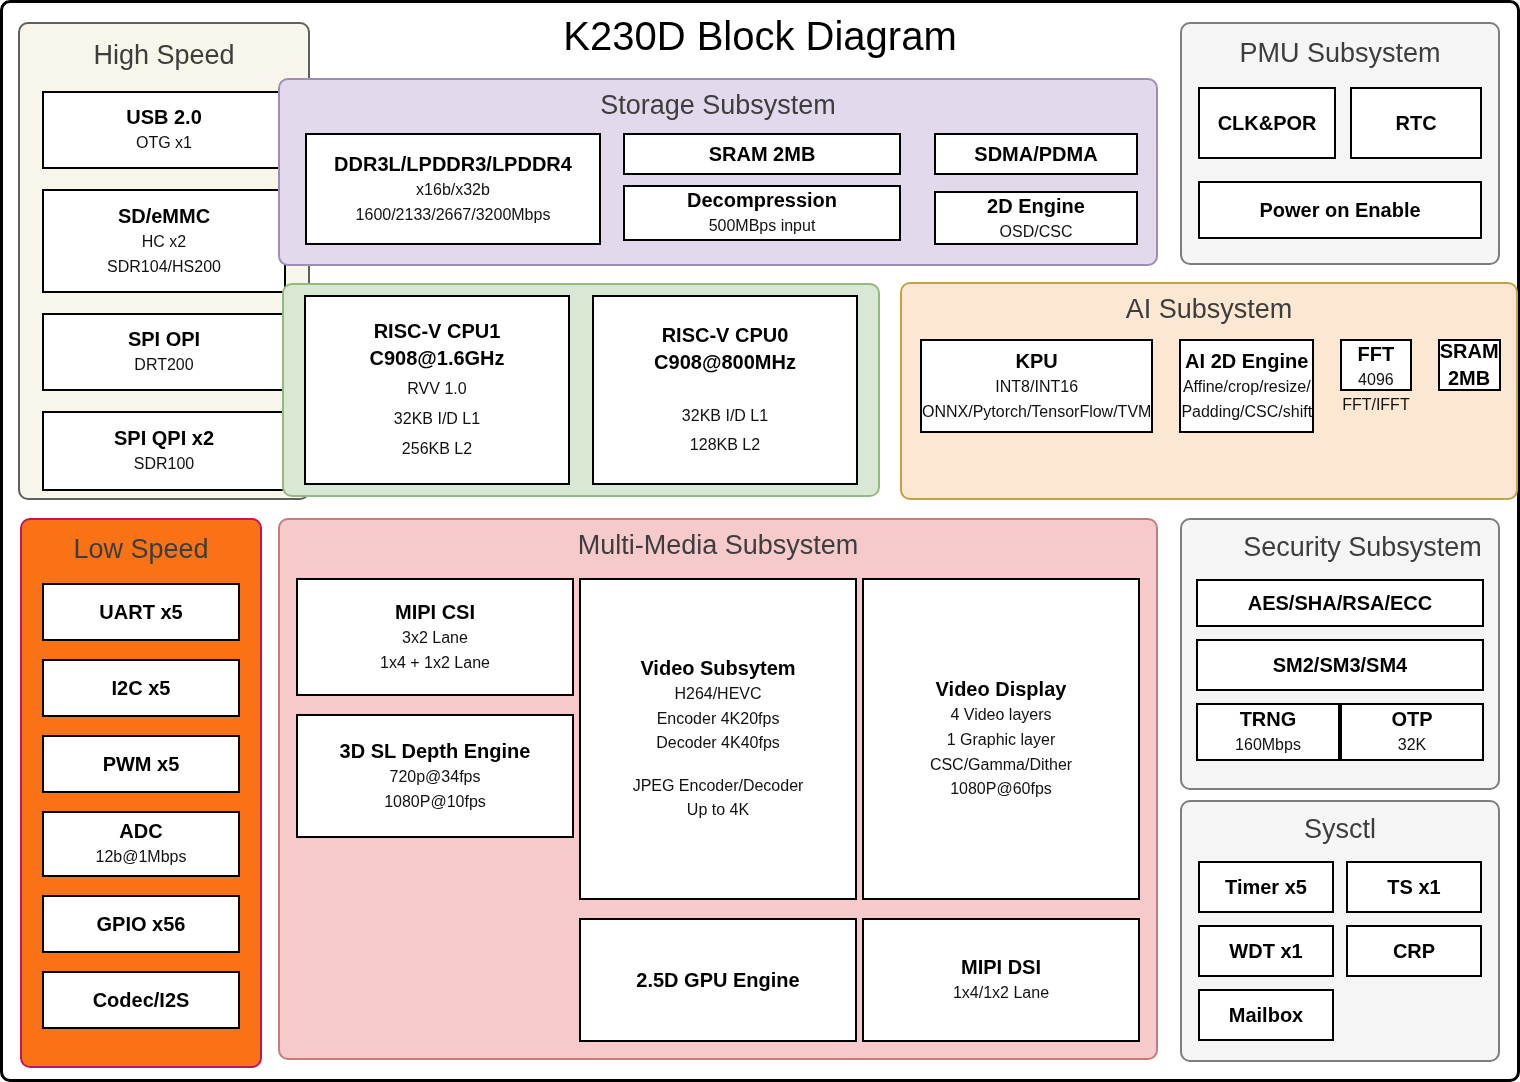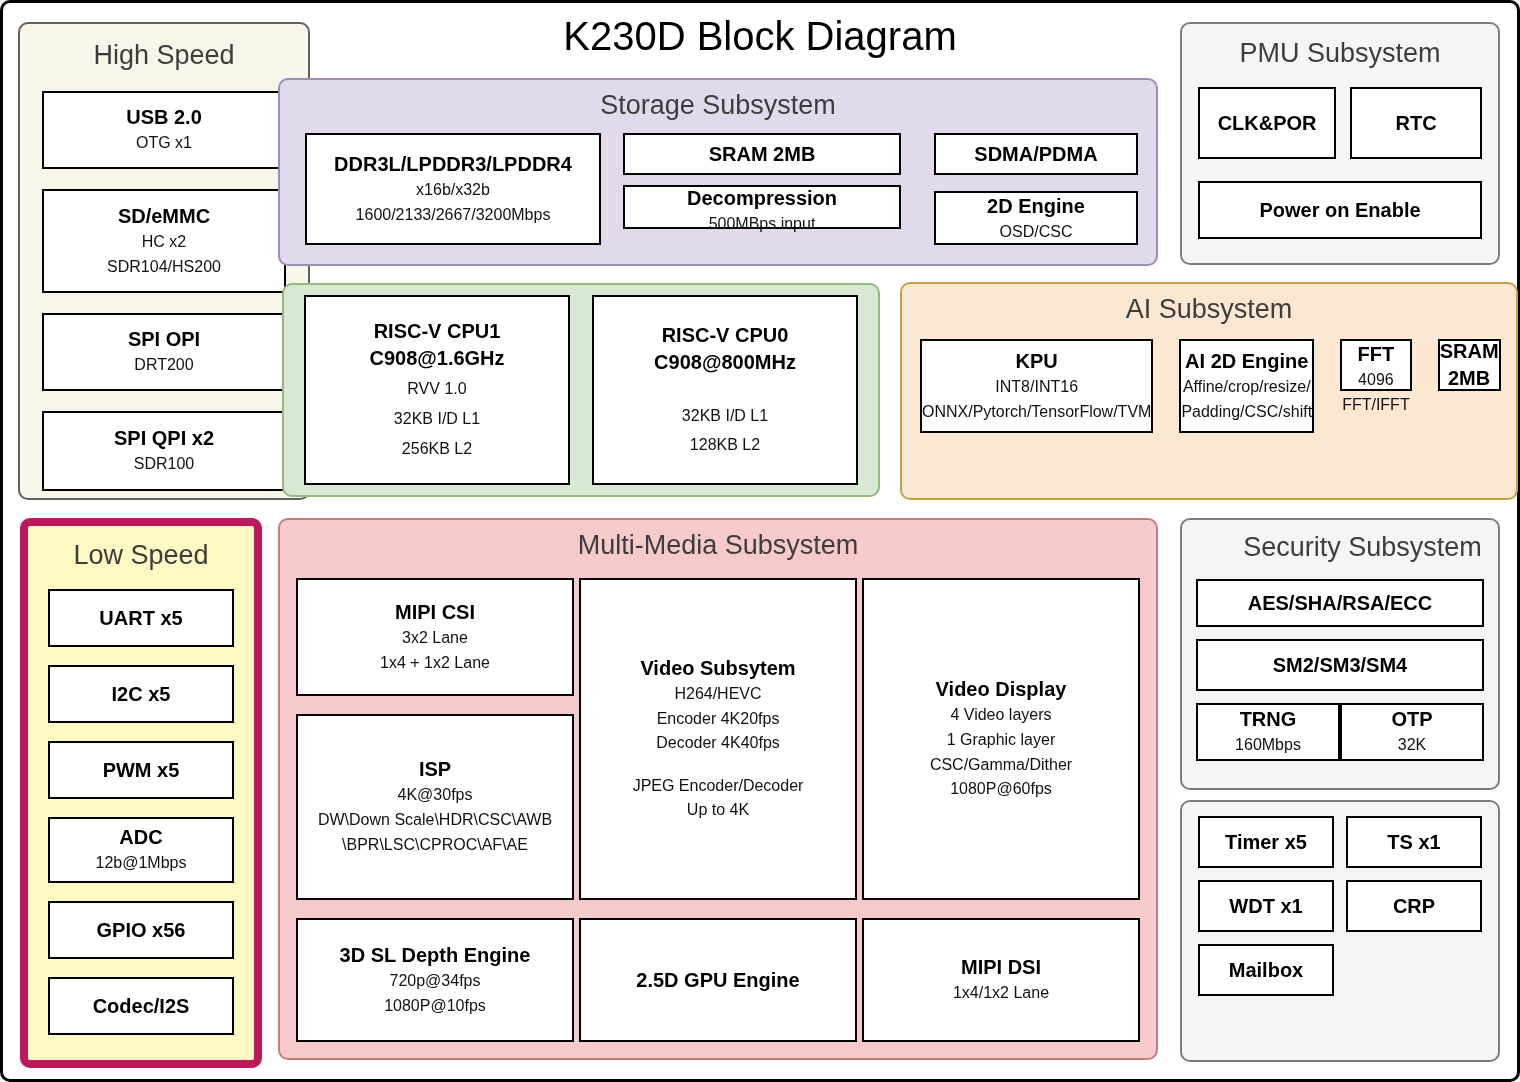--- a/index.html
+++ b/index.html
@@ -66,21 +66,21 @@
   .cpu-gap { margin-top:5px; }
 
   .g-ai { left:900px; top:282px; width:618px; height:218px;
     background:#fce8d2; border:2px solid #c5a146; }
   .g-ai .gtitle { margin-top:8px; }
   .ai-grid { margin:12px 18px 0; display:grid;
     grid-template-columns:1fr 1fr 1fr 1fr; column-gap:26px; row-gap:12px; }
   .ai-r1 { height:94px; } .ai-r2 { height:52px; }
 
   .g-low-speed { left:20px; top:518px; width:242px; height:550px;
-    background:#fef9c3; border:8px solid #be185d; }
+    background:#f97316; border:2px solid #be185d; }
   .g-low-speed .gtitle { margin-top:12px; }
   .ls-stack { margin:16px 20px 0; display:flex; flex-direction:column; gap:18px; }
   .ls-stack .b { height:58px; } .ls-adc { height:66px !important; }
 
   .g-mm { left:278px; top:518px; width:880px; height:542px;
     background:#f6caca; border:2px solid #c47d7b; }
   .g-mm .gtitle { margin-top:8px; }
   .mm-cols { position:absolute; top:58px; left:16px; right:16px; bottom:16px;
     display:flex; gap:5px; }
   .mm-col { flex:1; display:flex; flex-direction:column; gap:18px; }
@@ -139,21 +139,21 @@
   <div class="storage-row">
     <div class="b" style="width:296px;height:112px">
       <span class="bt">DDR3L/LPDDR3/LPDDR4</span>
       <span class="bl">x16b/x32b</span>
       <span class="bl">1600/2133/2667/3200Mbps</span>
     </div>
     <div class="st-col st-mid">
       <div class="b" style="height:42px">
         <span class="bt">SRAM 2MB</span>
       </div>
-      <div class="b" style="height:44px">
+      <div class="b" style="height:56px">
         <span class="bt">Decompression</span>
         <span class="bl">500MBps input</span>
       </div>
     </div>
     <div class="st-col st-right">
       <div class="b" style="height:42px">
         <span class="bt">SDMA/PDMA</span>
       </div>
       <div class="b" style="height:54px">
         <span class="bt">2D Engine</span>
@@ -244,26 +244,20 @@
 </section>
 
 <section class="group g-mm">
   <h2 class="gtitle">Multi-Media Subsystem</h2>
   <div class="mm-cols">
     <div class="mm-col">
       <div class="b mm-csi">
         <span class="bt">MIPI CSI</span>
         <span class="bl">3x2 Lane</span>
         <span class="bl">1x4 + 1x2 Lane</span>
-      </div>
-      <div class="b mm-grow">
-        <span class="bt">ISP</span>
-        <span class="bl">4K@30fps</span>
-        <span class="bl">DW\Down Scale\HDR\CSC\AWB</span>
-        <span class="bl">\BPR\LSC\CPROC\AF\AE</span>
       </div>
       <div class="b mm-bottom">
         <span class="bt">3D SL Depth Engine</span>
         <span class="bl">720p@34fps</span>
         <span class="bl">1080P@10fps</span>
       </div>
     </div>
     <div class="mm-col">
       <div class="b mm-grow">
         <span class="bt">Video Subsytem</span>
@@ -310,20 +304,21 @@
       </div>
       <div class="b">
         <span class="bt">OTP</span>
         <span class="bl">32K</span>
       </div>
     </div>
   </div>
 </section>
 
 <section class="group g-sysctl">
+  <h2 class="gtitle">Sysctl</h2>
   <div class="sys-grid">
     <div class="b">
       <span class="bt">Timer x5</span>
     </div>
     <div class="b">
       <span class="bt">TS x1</span>
     </div>
     <div class="b">
       <span class="bt">WDT x1</span>
     </div>

